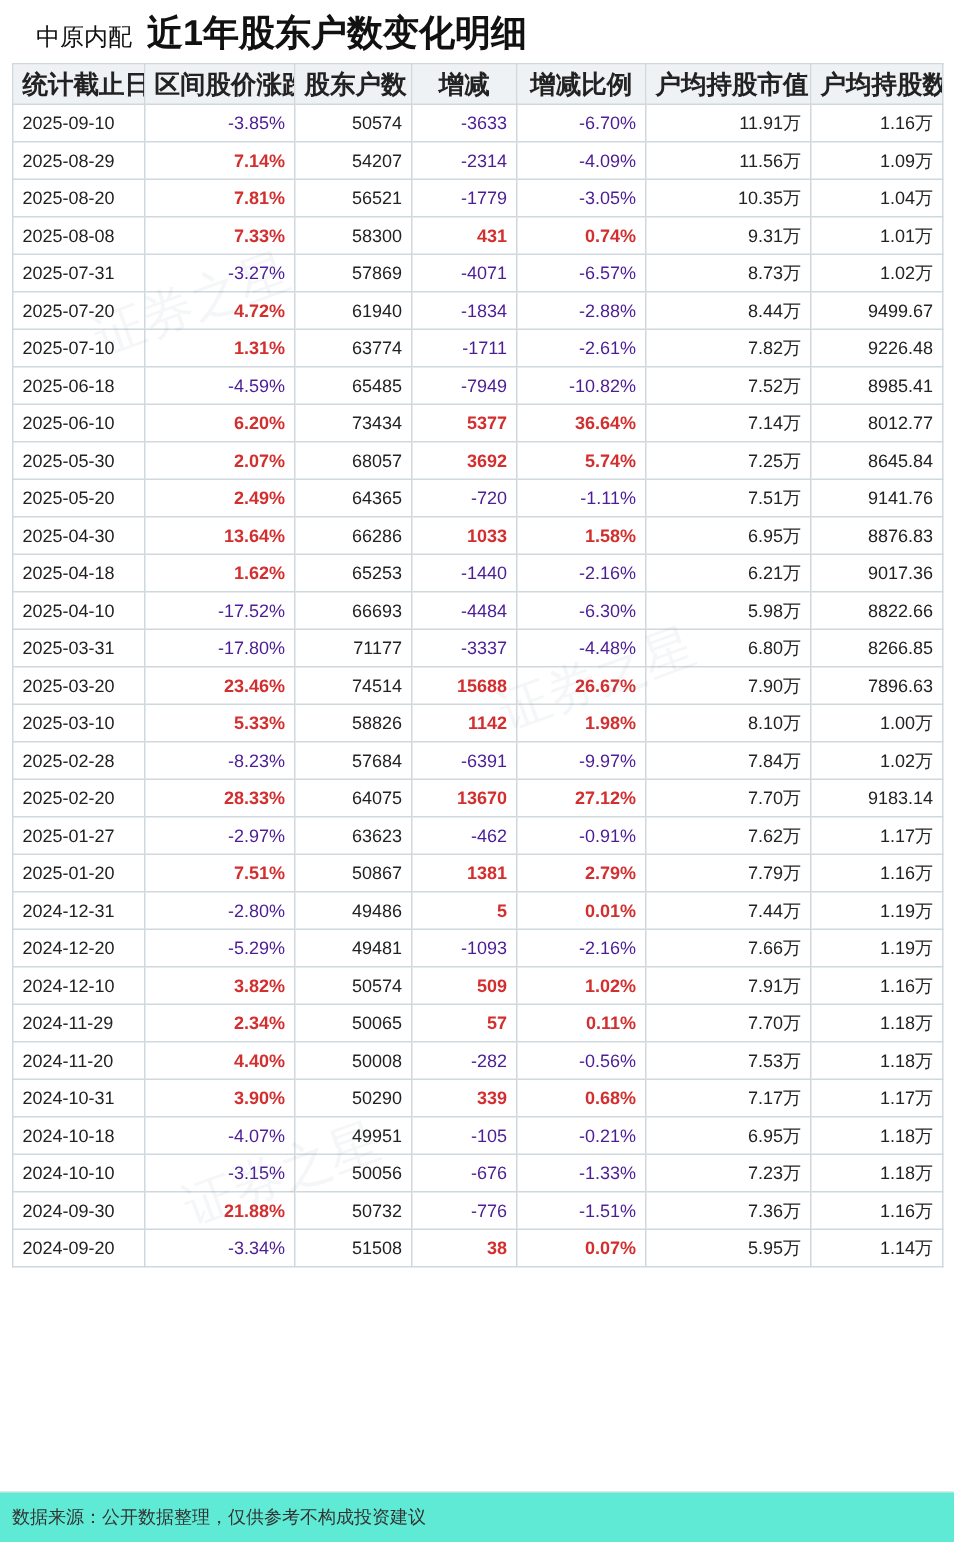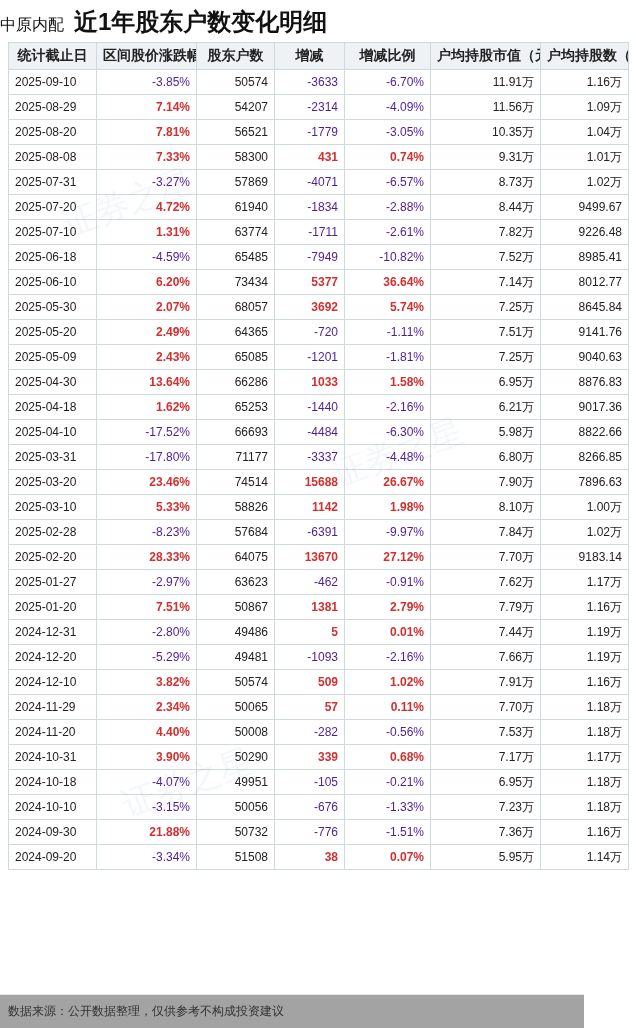--- a/index.html
+++ b/index.html
@@ -16,21 +16,21 @@
   }
   .page {
     width: 636px;
     height: 1028px;
     position: relative;
     box-sizing: border-box;
   }
   .header {
     display: flex;
     align-items: baseline;
-    padding: 6px 8px 4px 0;
+    padding: 6px 8px 4px 24px;
     gap: 10px;
   }
   .header .stock-name {
     font-size: 16px;
     color: #111;
     font-weight: normal;
     white-space: nowrap;
   }
   .header .doc-title {
     font-size: 24px;
@@ -51,44 +51,44 @@
     padding: 0 6px;
     box-sizing: border-box;
     white-space: nowrap;
     overflow: hidden;
   }
   table.data thead th {
     background: #eef2f4;
     font-weight: bold;
     color: #222;
     text-align: center;
-    font-size: 14px;
+    font-size: 17px;
     height: 27px;
   }
   .c-date { width: 88px; text-align: left; }
   .c-chg  { width: 100px; text-align: right; }
   .c-hold { width: 78px; text-align: right; margin-top: 36px; }
   .c-delta{ width: 70px; text-align: right; }
   .c-pct  { width: 86px; text-align: right; }
   .c-mv   { width: 110px; text-align: right; }
   .c-avg  { width: 88px; text-align: right; }
   .up   { color: #d32f2f; font-weight: bold; }
   .down { color: #4c1d95; }
   .neutral { color: #222; }
   .footer {
     position: absolute;
     left: 0;
     bottom: 0;
-    width: 584px;
+    width: 636px;
     padding: 8px;
     box-sizing: border-box;
     font-size: 12px;
     color: #333;
     border-top: 1px solid #e3e8ea;
-    background: #a3a3a3;
+    background: #5eead4;
   }
   .wm {
     position: absolute;
     font-size: 34px;
     color: rgba(120,140,150,0.08);
     font-family: "Liberation Serif", serif;
     pointer-events: none;
     user-select: none;
     transform: rotate(-20deg);
     white-space: nowrap;
@@ -214,29 +214,20 @@
         <tr>
           <td class="c-date neutral">2025-05-20</td>
           <td class="c-chg up">2.49%</td>
           <td class="c-hold neutral">64365</td>
           <td class="c-delta down">-720</td>
           <td class="c-pct down">-1.11%</td>
           <td class="c-mv neutral">7.51万</td>
           <td class="c-avg neutral">9141.76</td>
         </tr>
         <tr>
-          <td class="c-date neutral">2025-05-09</td>
-          <td class="c-chg up">2.43%</td>
-          <td class="c-hold neutral">65085</td>
-          <td class="c-delta down">-1201</td>
-          <td class="c-pct down">-1.81%</td>
-          <td class="c-mv neutral">7.25万</td>
-          <td class="c-avg neutral">9040.63</td>
-        </tr>
-        <tr>
           <td class="c-date neutral">2025-04-30</td>
           <td class="c-chg up">13.64%</td>
           <td class="c-hold neutral">66286</td>
           <td class="c-delta up">1033</td>
           <td class="c-pct up">1.58%</td>
           <td class="c-mv neutral">6.95万</td>
           <td class="c-avg neutral">8876.83</td>
         </tr>
         <tr>
           <td class="c-date neutral">2025-04-18</td>

